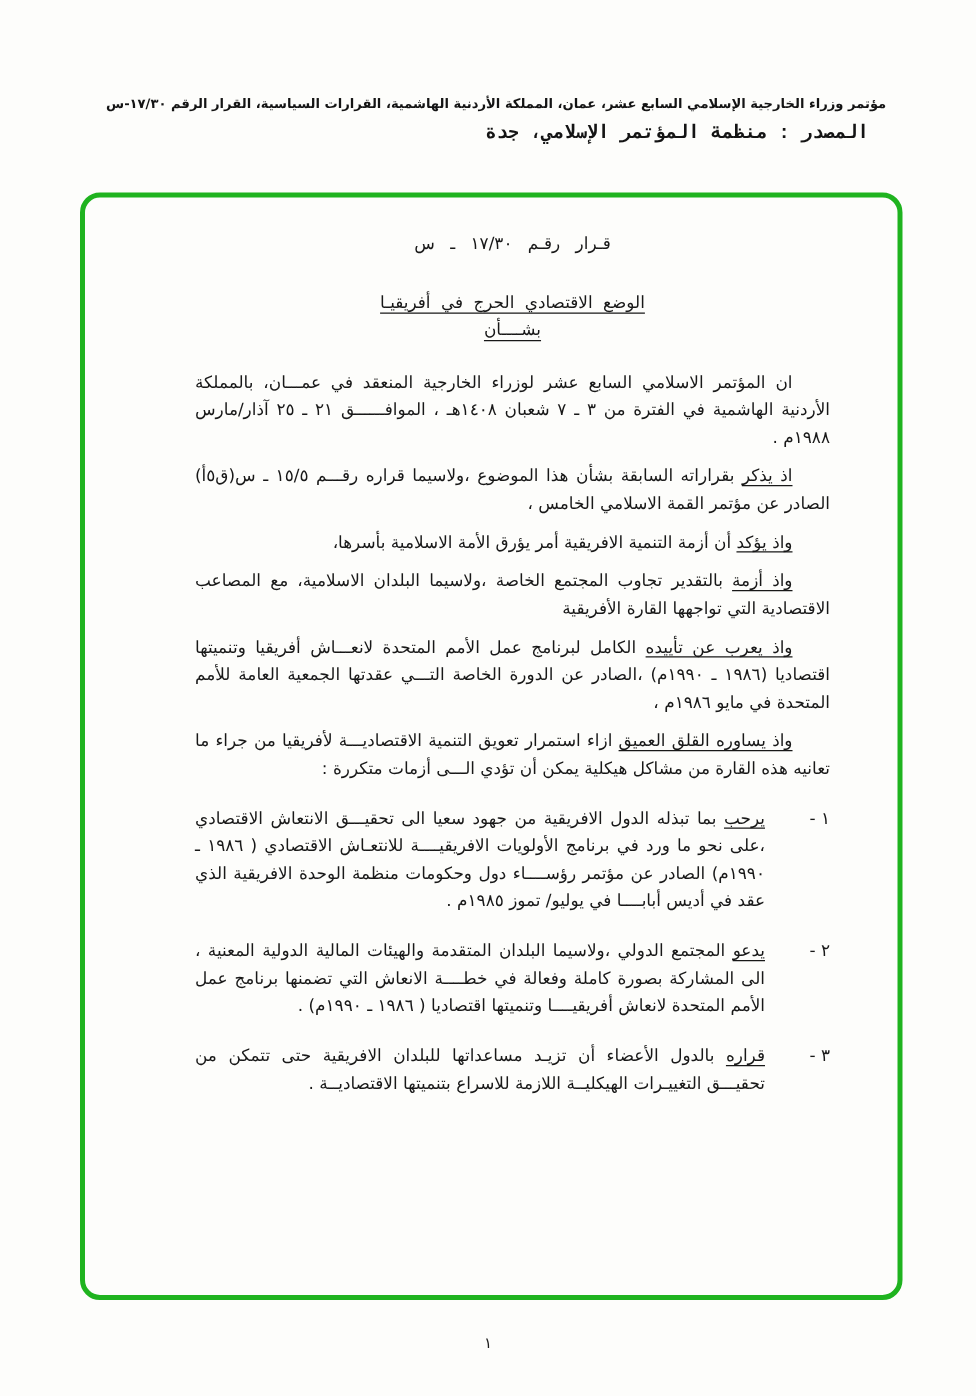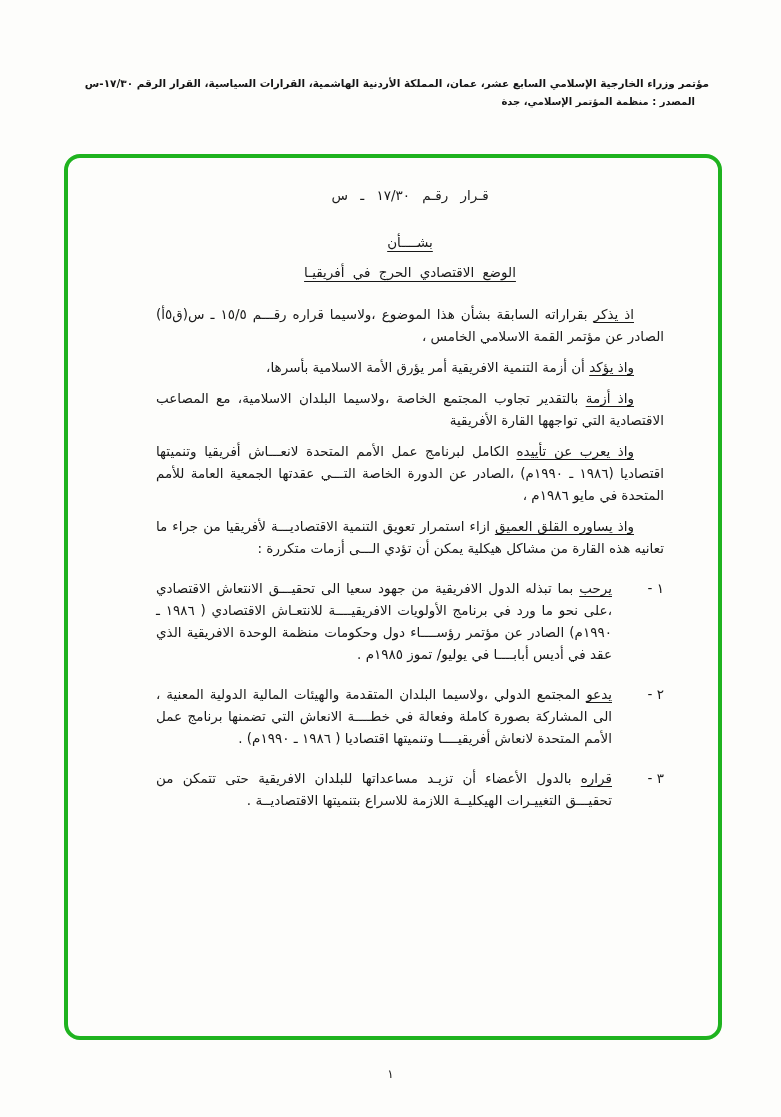--- a/index.html
+++ b/index.html
@@ -26,25 +26,26 @@
     left: 60px;
     text-align: right;
   }
   .citation-line {
     font-size: 10.5px;
     font-weight: 700;
     line-height: 1.35;
     color: #141414;
   }
   .source-line {
-    font-size: 10px;
+    font-size: 15px;
     font-weight: 700;
     margin-top: 6px;
     padding-right: 14px;
     color: #141414;
+    font-family: Liberation Mono, monospace;
   }
   
   .frame {
     position: absolute;
     top: 154px;
     left: 64px;
     width: 658px;
     height: 886px;
     border: 4px solid var(--frame-green, #1fb31f);
     border-radius: 16px;
@@ -115,24 +116,25 @@
 
   <div class="doc-header">
     <div class="citation-line">مؤتمر وزراء الخارجية الإسلامي السابع عشر، عمان، المملكة الأردنية الهاشمية، القرارات السياسية، القرار الرقم ١٧/٣٠-س</div>
     <div class="source-line">المصدر :  منظمة المؤتمر الإسلامي، جدة</div>
   </div>
 
   <div class="frame">
     <div class="content">
 
       <div class="title-line title-number">قـرار رقـم ١٧/٣٠ ـ س</div>
+      <div class="title-line title-subject">الوضع الاقتصادي الحرج في أفريقيـا</div>
       <div class="title-line title-regarding">بشــــأن</div>
-      <div class="title-line title-subject">الوضع الاقتصادي الحرج في أفريقيـا</div>
 
       <section class="preamble">
+        <p class="para"><span class="plain">ان المؤتمر الاسلامي السابع عشر لوزراء الخارجية المنعقد في عمـــان، بالمملكة الأردنية الهاشمية في الفترة من ٣ ـ ٧ شعبان ١٤٠٨هـ ، الموافــــــق ٢١ ـ ٢٥ آذار/مارس ١٩٨٨م .</span></p>
         <p class="para"><span class="lead">اذ يذكر</span><span class="plain"> بقراراته السابقة بشأن هذا الموضوع ،ولاسيما قراره رقـــم ١٥/٥ ـ س(ق٥أ) الصادر عن مؤتمر القمة الاسلامي الخامس ،</span></p>
         <p class="para"><span class="lead">واذ يؤكد</span><span class="plain"> أن أزمة التنمية الافريقية أمر يؤرق الأمة الاسلامية بأسرها،</span></p>
         <p class="para"><span class="lead">واذ أزمة</span><span class="plain"> بالتقدير تجاوب المجتمع الخاصة ،ولاسيما البلدان الاسلامية، مع المصاعب الاقتصادية التي تواجهها القارة الأفريقية</span></p>
         <p class="para"><span class="lead">واذ يعرب عن تأييده</span><span class="plain"> الكامل لبرنامج عمل الأمم المتحدة لانعـــاش أفريقيا وتنميتها اقتصاديا (١٩٨٦ ـ ١٩٩٠م) ،الصادر عن الدورة الخاصة التـــي عقدتها الجمعية العامة للأمم المتحدة في مايو ١٩٨٦م ،</span></p>
         <p class="para"><span class="lead">واذ يساوره القلق العميق</span><span class="plain"> ازاء استمرار تعويق التنمية الاقتصاديـــة لأفريقيا من جراء ما تعانيه هذه القارة من مشاكل هيكلية يمكن أن تؤدي الـــى أزمات متكررة :</span></p>
       </section>
 
       <section class="items">
         <div class="item">
           <div class="item-num">١ -</div>

